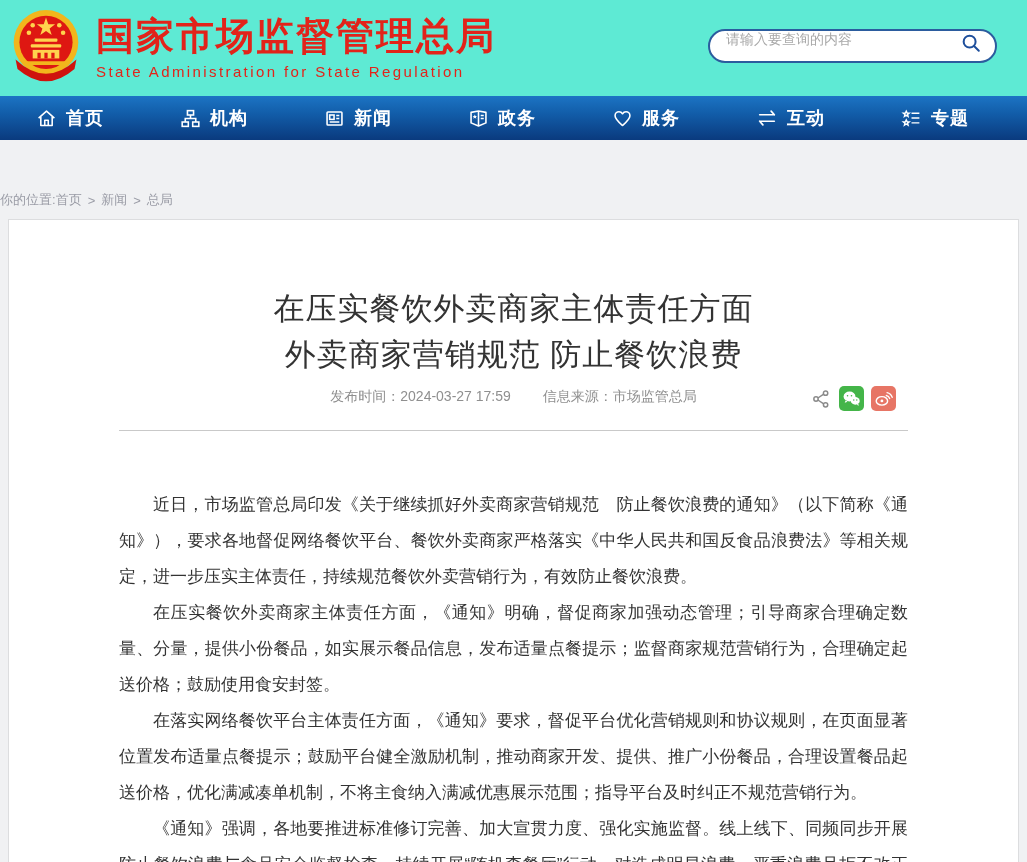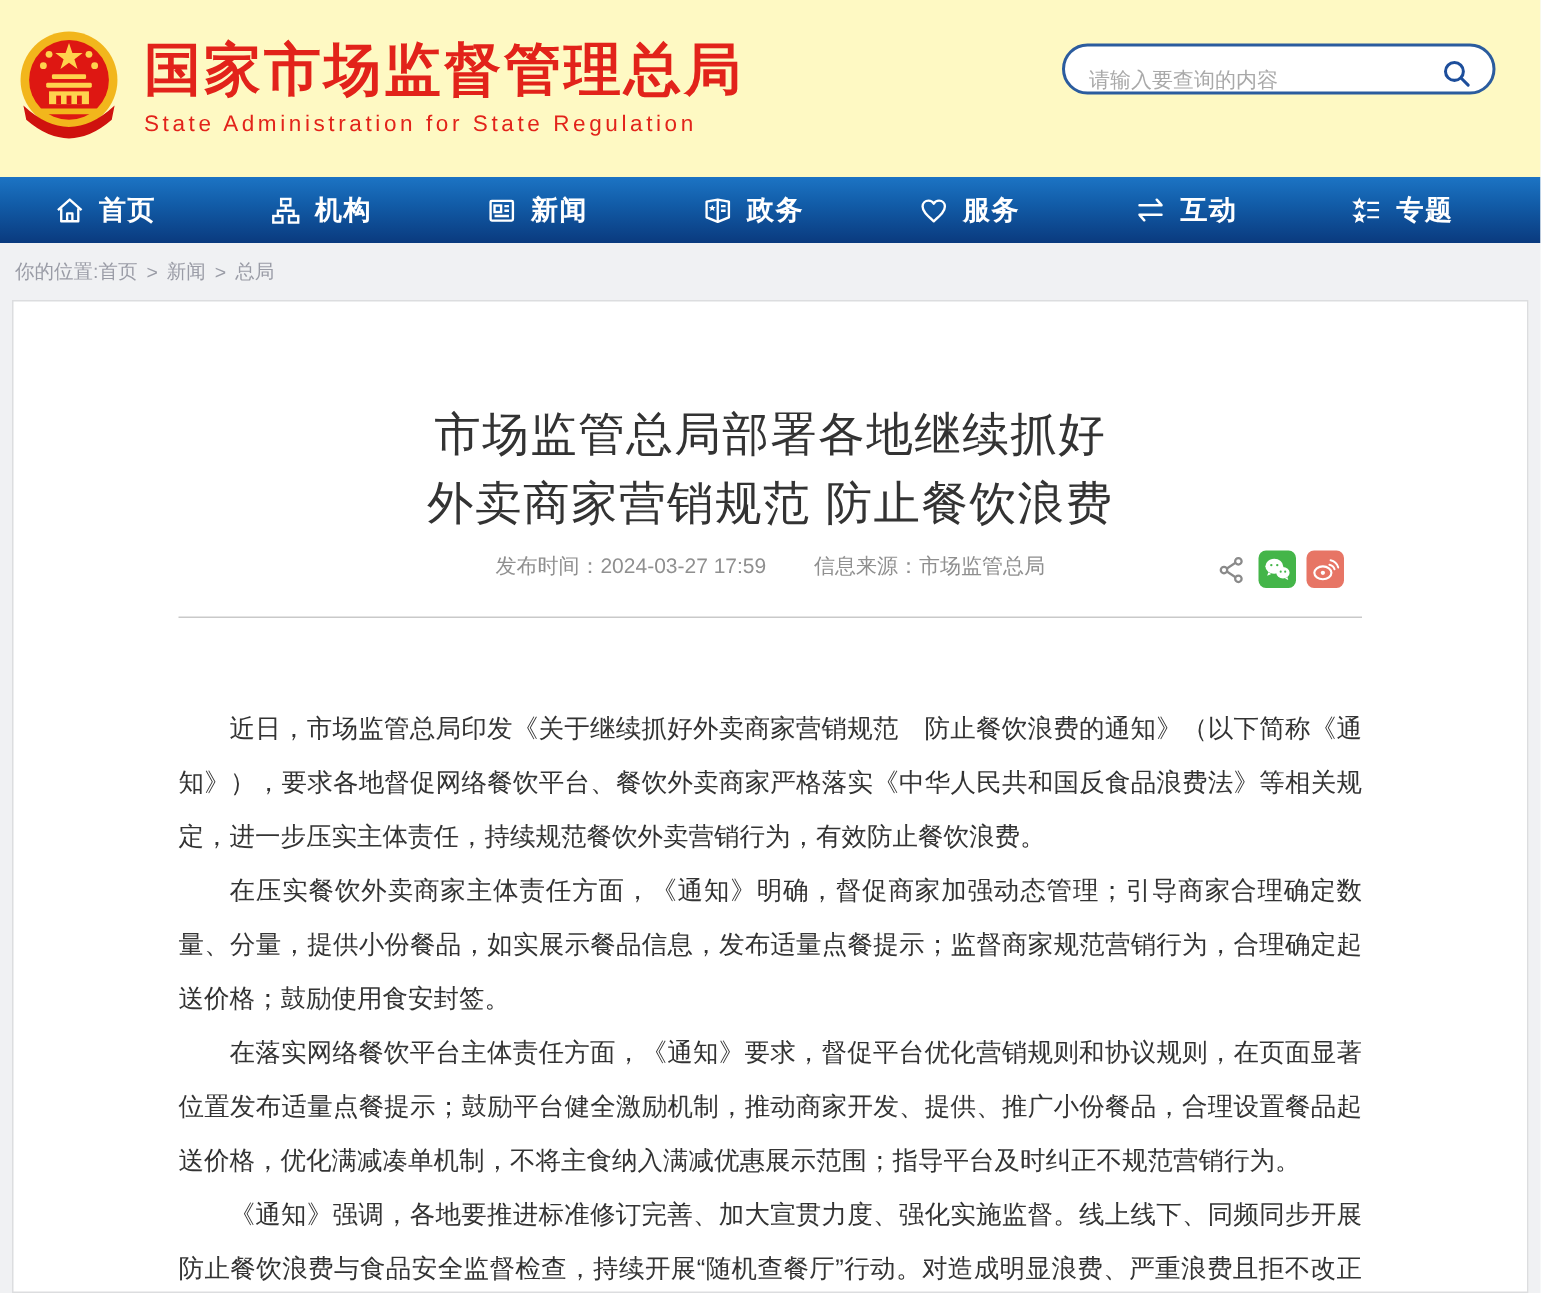--- a/index.html
+++ b/index.html
@@ -5,40 +5,40 @@
   * { margin:0; padding:0; box-sizing:border-box; }
   html,body { width:1027px; height:862px; overflow:hidden; }
   body {
     font-family:"Liberation Sans", sans-serif;
     background:#f0f1f3;
     position:relative;
   }
 
   
   .site-header {
-    height:118px; background:#fef9c3;
+    height:96px; background:#5eead4;
     display:flex; align-items:center;
     padding:0 30px 0 8px; position:relative;
   }
   .logo-wrap { display:flex; align-items:center; }
   .emblem { width:76px; height:84px; flex:0 0 auto; }
   .titles { margin-left:12px; }
   .site-title {
     color:#e2231a; font-size:38px; font-weight:bold;
     letter-spacing:2px; line-height:1.1;
   }
   .site-subtitle {
     color:#e2231a; font-size:15px; letter-spacing:2.4px;
     margin-top:6px;
   }
   .search-box {
     position:absolute; right:30px; top:29px;
     width:289px; height:34px;
     border:2px solid #2b5c9e; border-radius:17px;
-    display:flex; align-items:flex-end; background:#fff;
+    display:flex; align-items:flex-start; background:#fff;
     padding:0 12px 0 16px;
   }
   .search-box input {
     flex:1; border:none; outline:none; background:transparent;
     font-size:14px; color:#333;
     font-family:"Liberation Sans", sans-serif;
   }
   .search-box input::placeholder { color:#a9a9a9; }
   .search-btn { border:none; background:transparent; cursor:pointer; width:24px; height:24px; padding:0; display:flex; align-items:center; justify-content:center; }
 
@@ -52,21 +52,21 @@
   .nav-item {
     display:flex; align-items:center; gap:9px;
     color:#fff; text-decoration:none; cursor:pointer;
   }
   .nav-item .nav-label { font-size:18px; font-weight:bold; letter-spacing:1px; }
   .nav-item svg { display:block; }
 
   
   .breadcrumb {
     height:38px; display:flex; align-items:center;
-    padding-left:10px; font-size:13px; color:#9a9ca6;
+    font-size:13px; color:#9a9ca6;margin-top:41px;
   }
   .breadcrumb a { color:#9a9ca6; text-decoration:none; cursor:pointer; }
   .breadcrumb .sep { margin:0 6px; }
 
   
   .card {
     margin:0 8px; background:#ffffff;
     border:1px solid #dcdddf;
     height:662px;
     padding:66px 110px 0 110px;
@@ -202,21 +202,21 @@
   <span>你的位置:</span>
   <a>首页</a>
   <span class="sep">&gt;</span>
   <a>新闻</a>
   <span class="sep">&gt;</span>
   <span>总局</span>
 </div>
 
 <main class="card">
   <h1 class="article-title">
-    <div>市场监管总局部署各地继续抓好</div>
+    <div>在压实餐饮外卖商家主体责任方面</div>
     <div>外卖商家营销规范 防止餐饮浪费</div>
   </h1>
 
   <div class="article-meta">
     <span class="meta-item"><span>发布时间：</span><span>2024-03-27 17:59</span></span>
     <span class="meta-item"><span>信息来源：</span><span>市场监管总局</span></span>
 
     <span class="share-bar">
       <span class="share-plain">
         <svg width="20" height="22" viewBox="0 0 24 24" fill="none" stroke="#8a8a8a" stroke-width="1.8">

